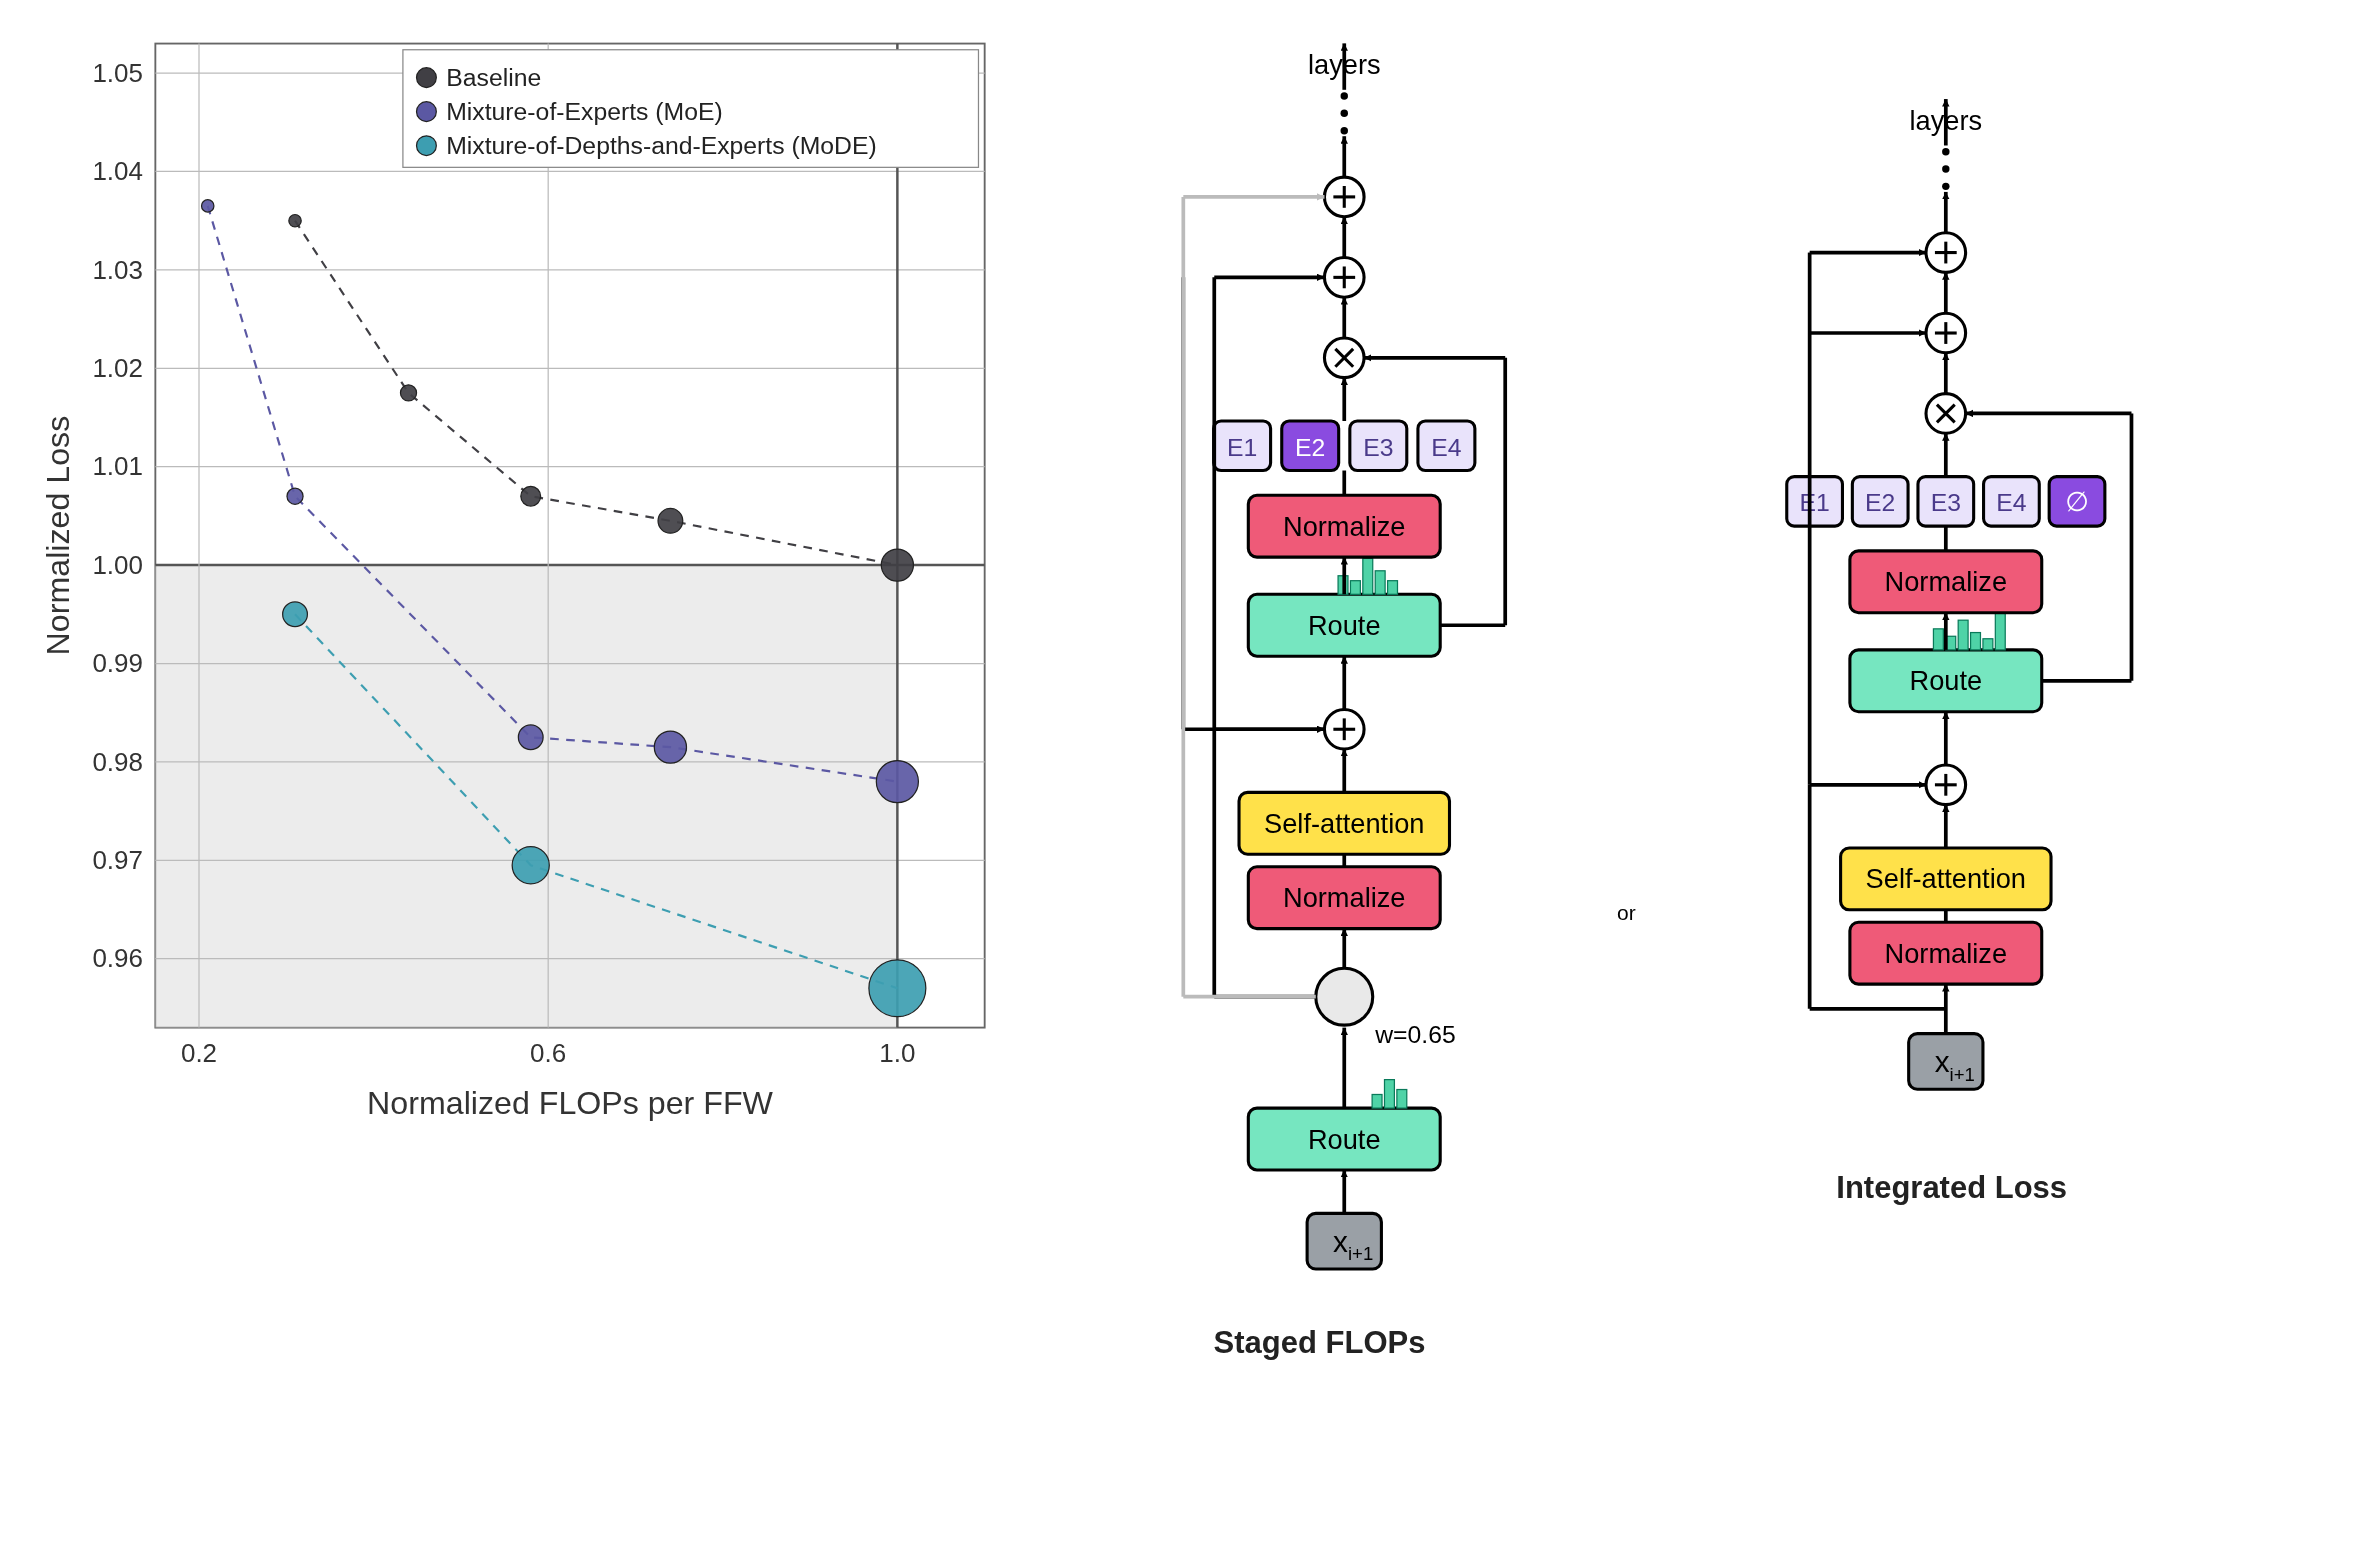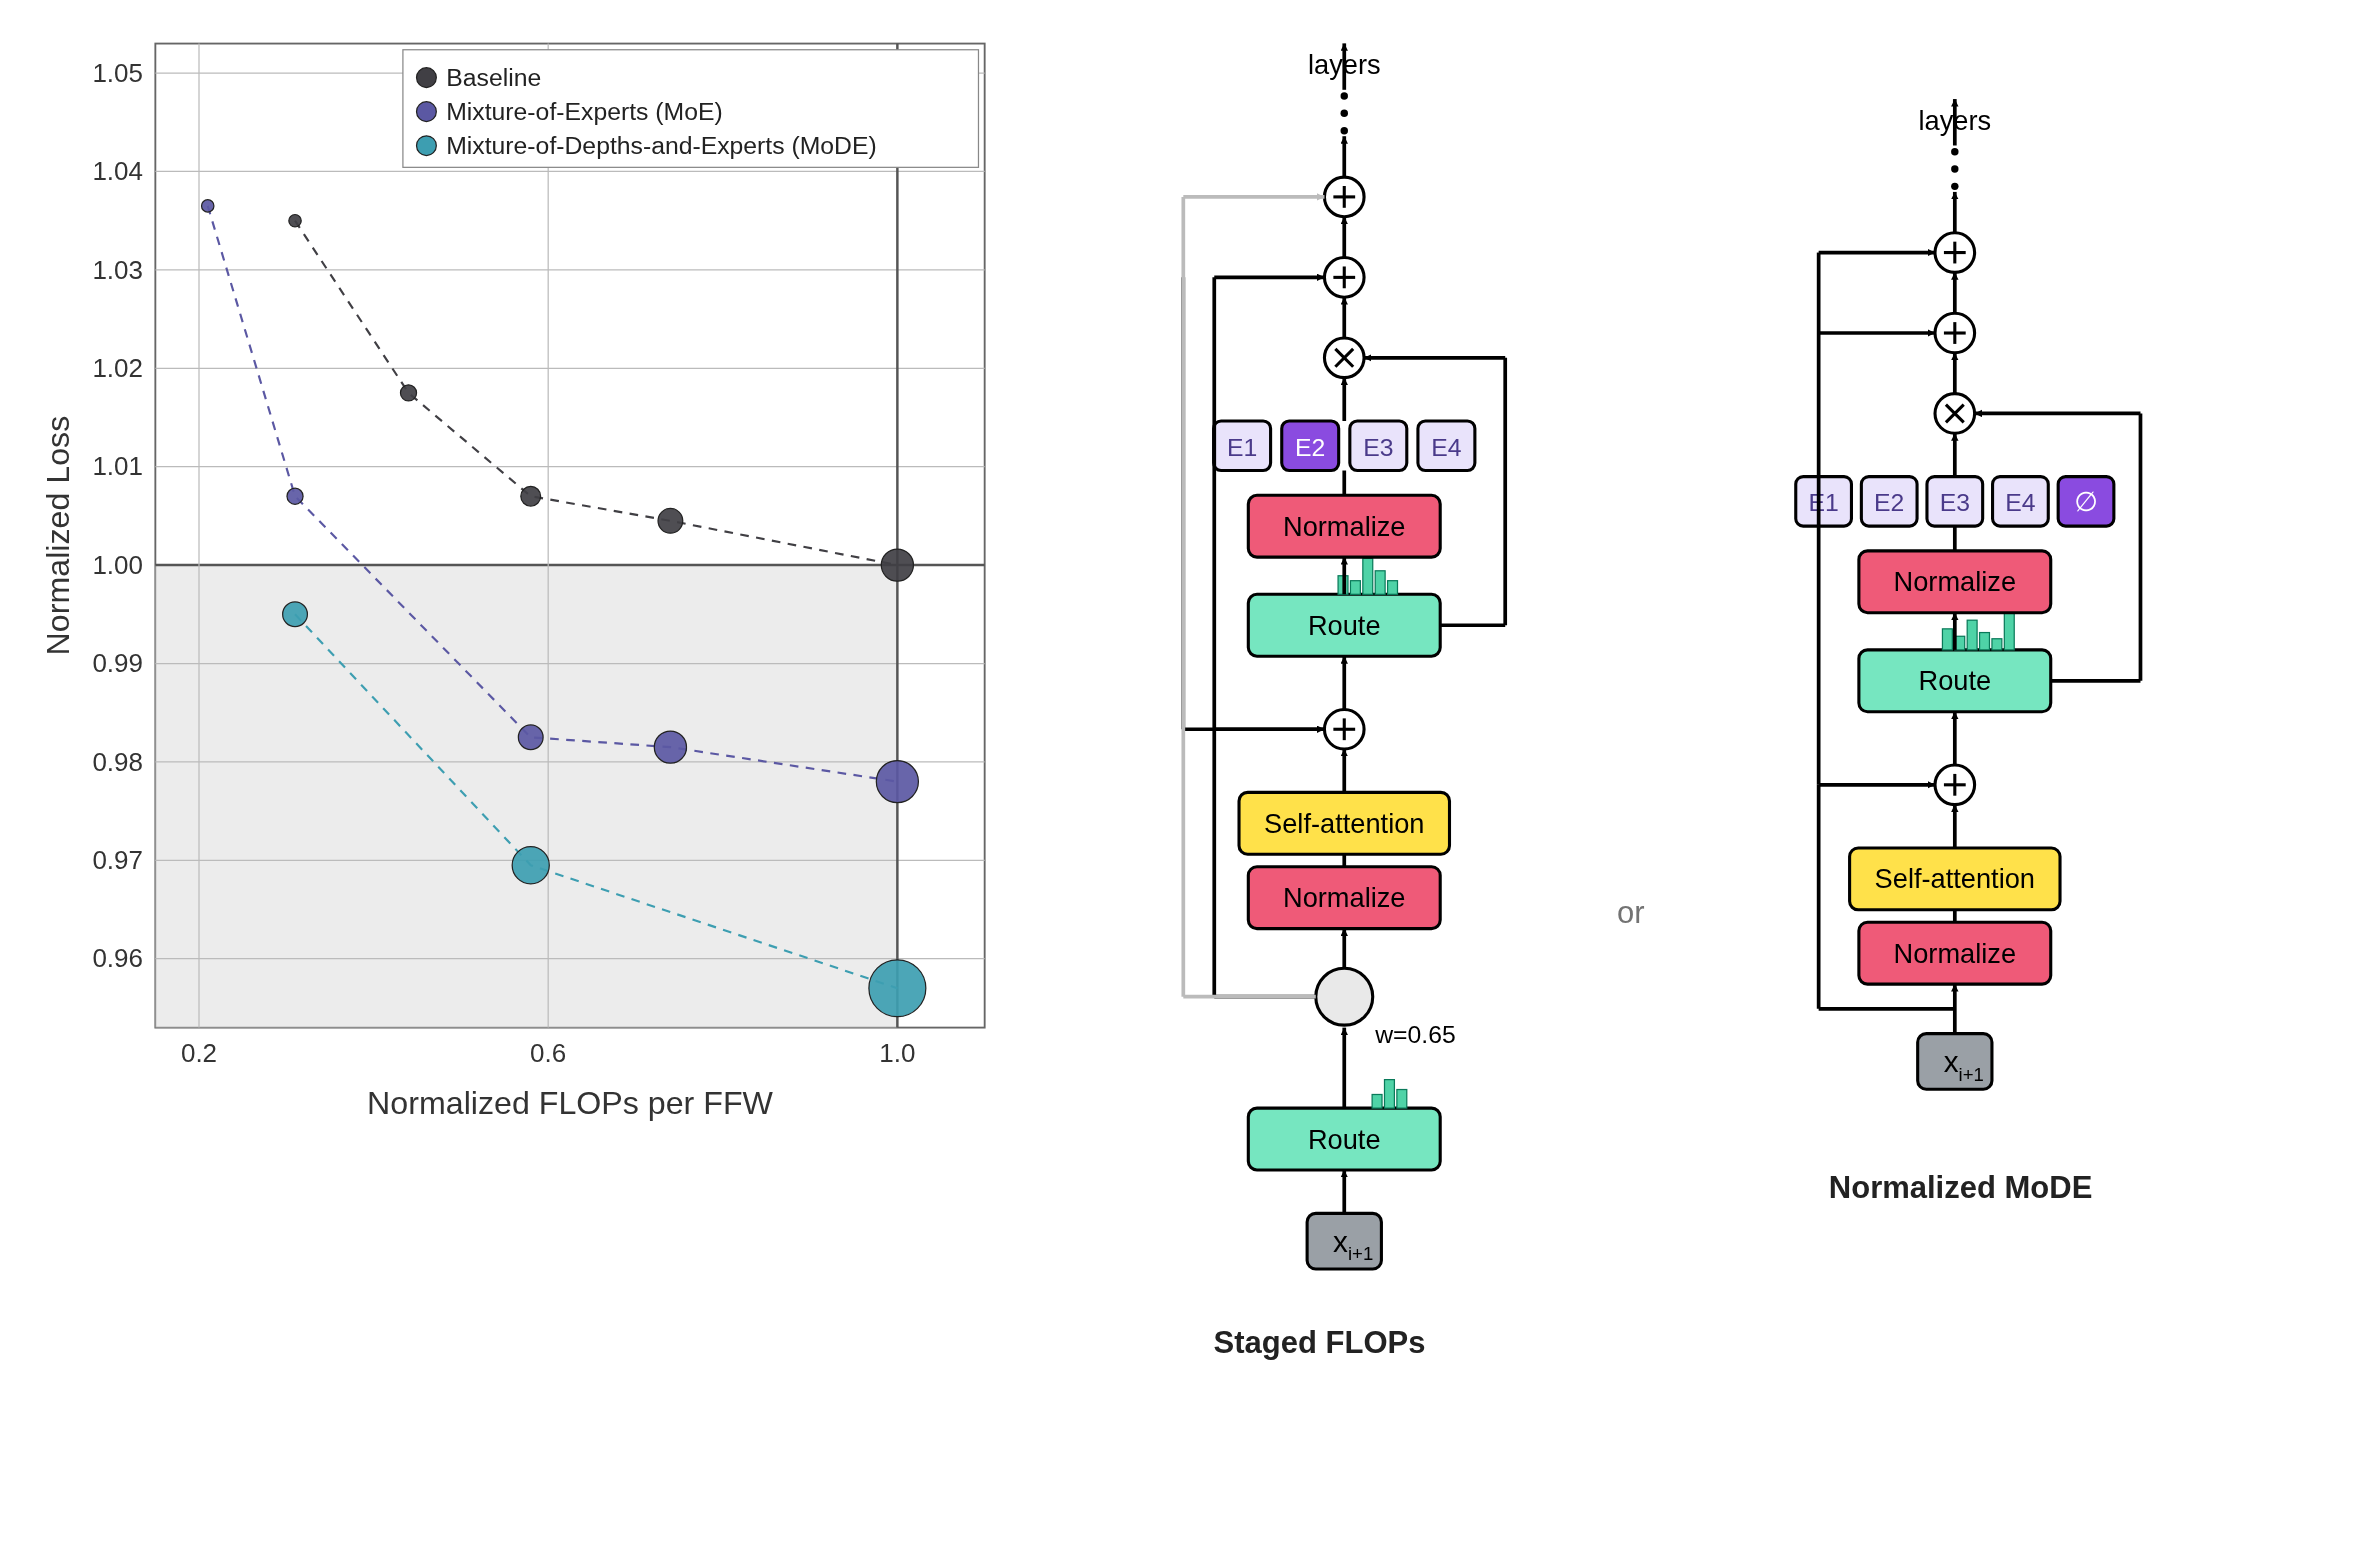--- a/index.html
+++ b/index.html
@@ -37,22 +37,22 @@
     flex-direction: column;
     align-items: center;
   }
   .diagram-title {
     font-size: 31px;
     font-weight: bold;
     margin-top: 25px;
     color: #222;
   }
   .or-label {
-    font-size: 31px;
-    color: #737373;
+    font-size: 21px;
+    color: #000000;
     align-self: center;
     margin-top: 433px;
   }
   svg text { font-family: inherit; }
 </style>
 </head>
 <body>
 
 <div class="container">
 
@@ -287,18 +287,18 @@
           <line x1="360" y1="340.4" x2="360" y2="375.6" stroke="#000" stroke-width="5"></line>
           <line x1="140" y1="488" x2="140" y2="358" stroke="#000" stroke-width="6"></line>
           <line x1="140" y1="358" x2="328" y2="358" stroke="#000" stroke-width="6" marker-end="url(#arrow-integrated-svg)"></line>
           <line x1="360" y1="326" x2="360" y2="260" stroke="#000" stroke-width="6" marker-end="url(#arrow-integrated-svg)"></line>
           <circle cx="360" cy="195" r="6" fill="#000"></circle>
           <circle cx="360" cy="223" r="6" fill="#000"></circle>
           <circle cx="360" cy="251" r="6" fill="#000"></circle>
           <text x="360" y="160" text-anchor="middle" font-size="44">layers</text>
           <line x1="360" y1="185" x2="360" y2="110" stroke="#000" stroke-width="6" marker-end="url(#arrow-integrated-svg)"></line>
         </svg>
-      <div class="diagram-title">Normalized MoDE</div>
+      <div class="diagram-title">Integrated Loss</div>
     </div>
 
   </div>
 </div>
 
 
 </body></html>

